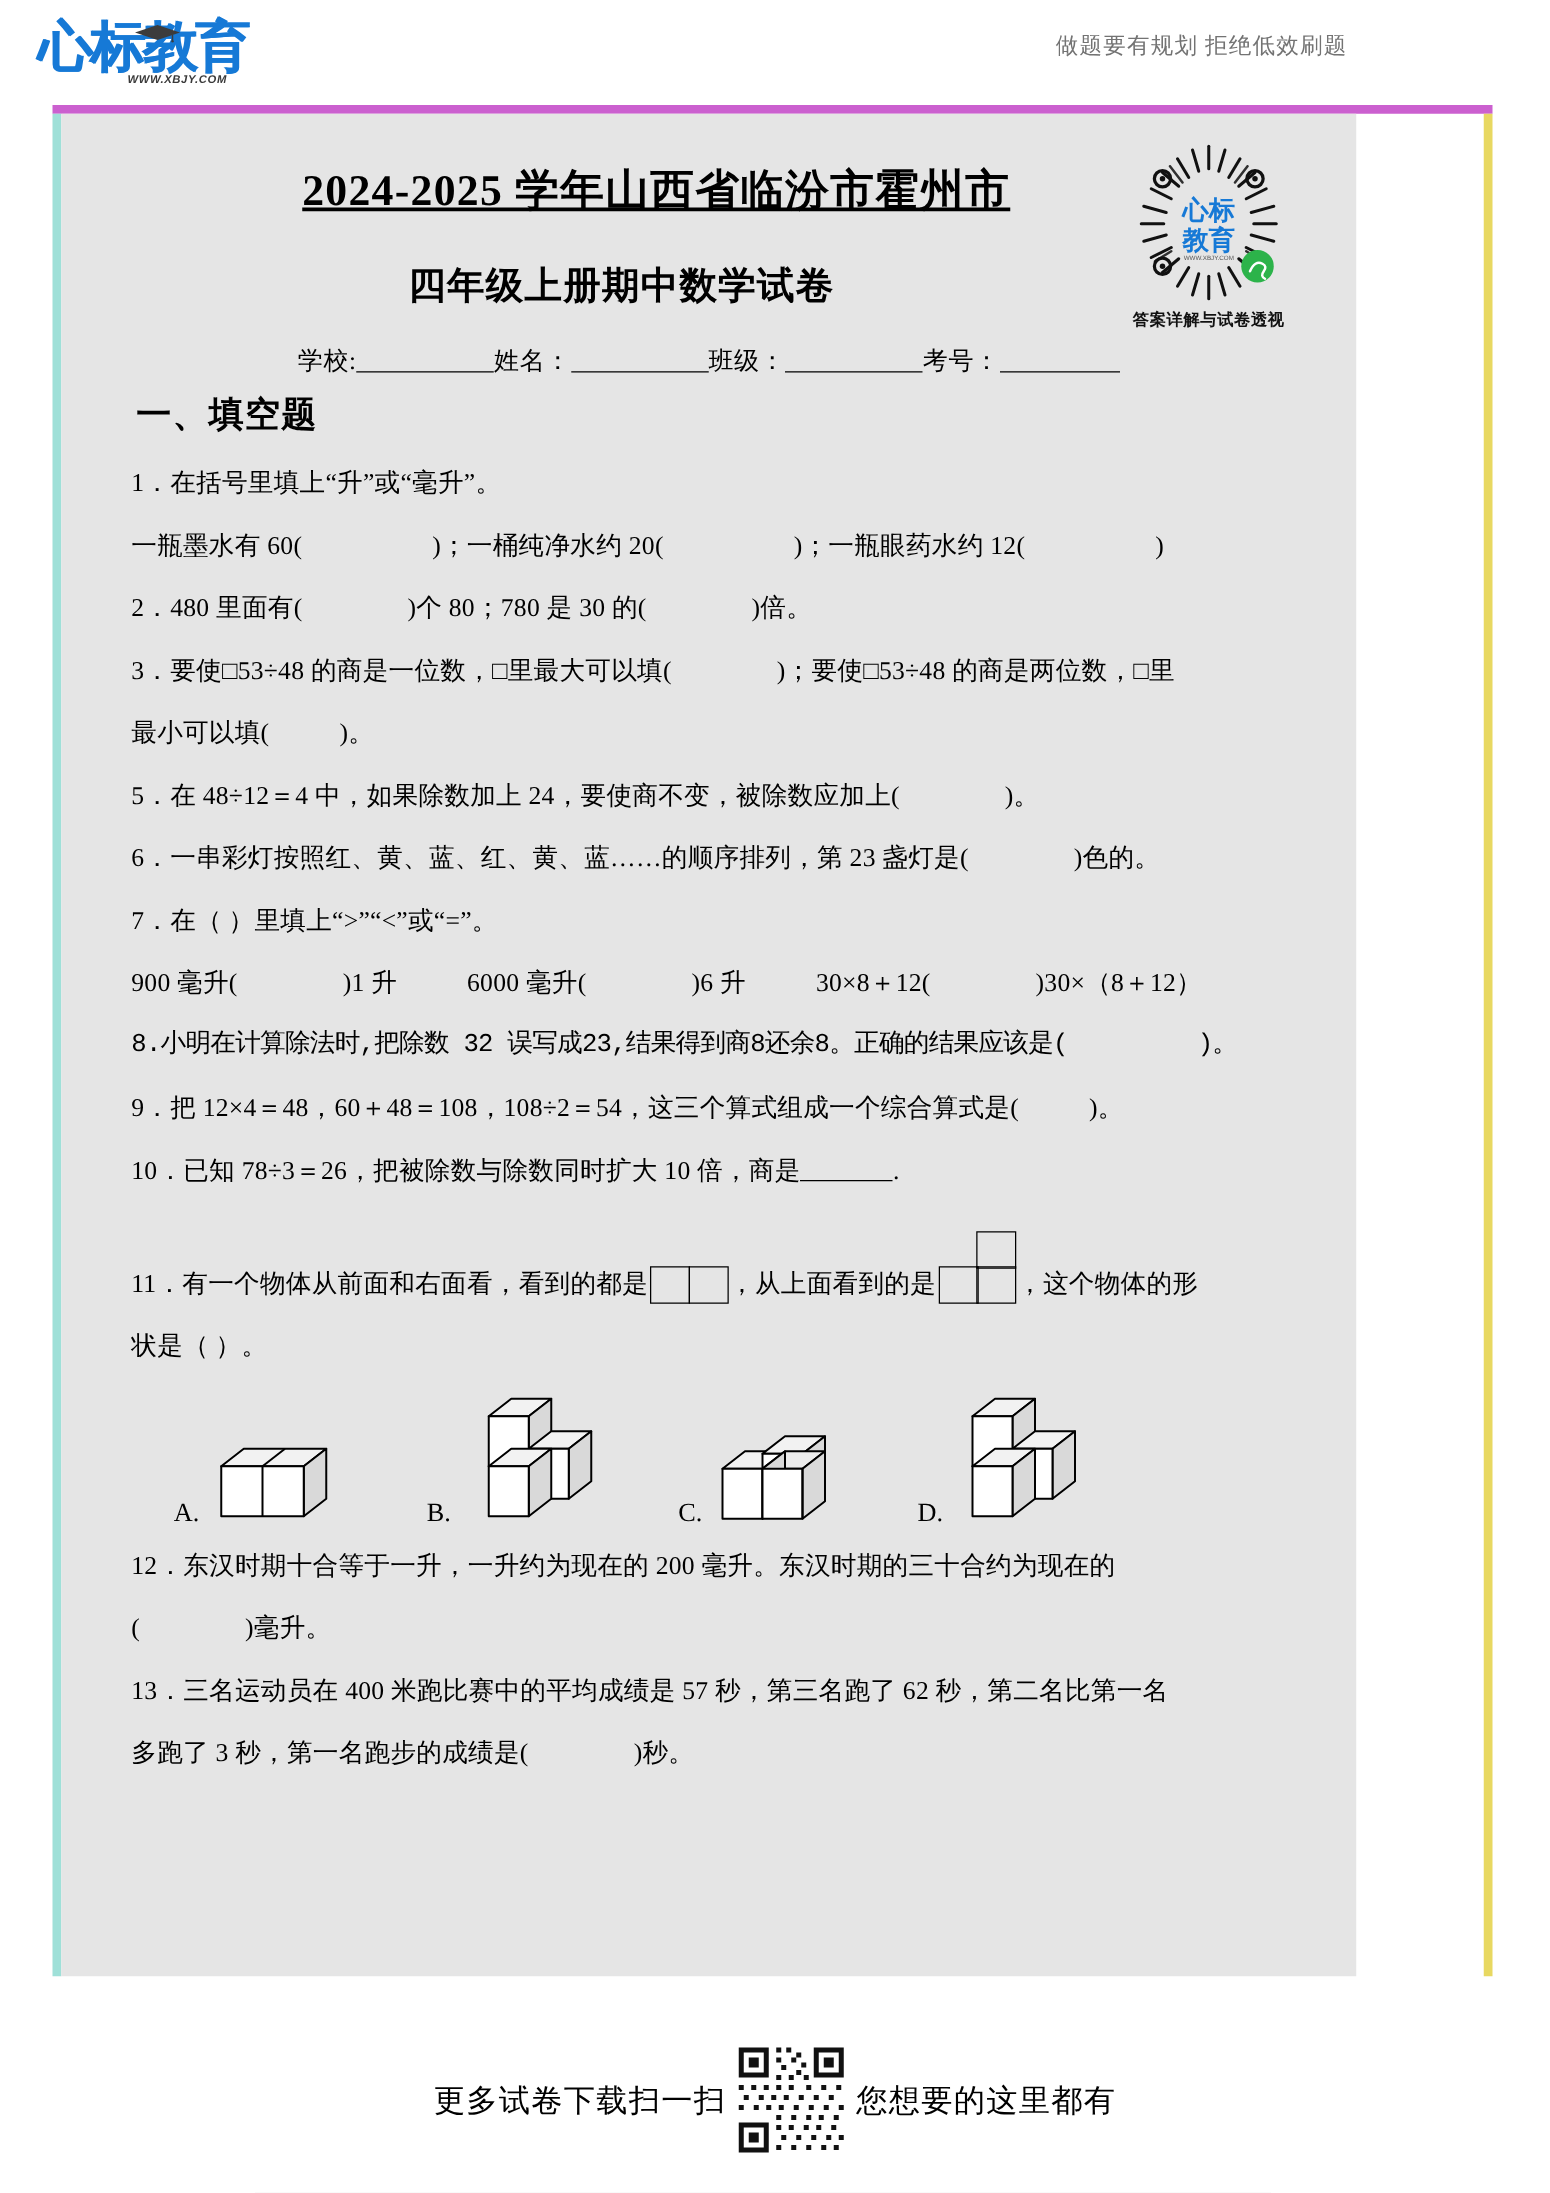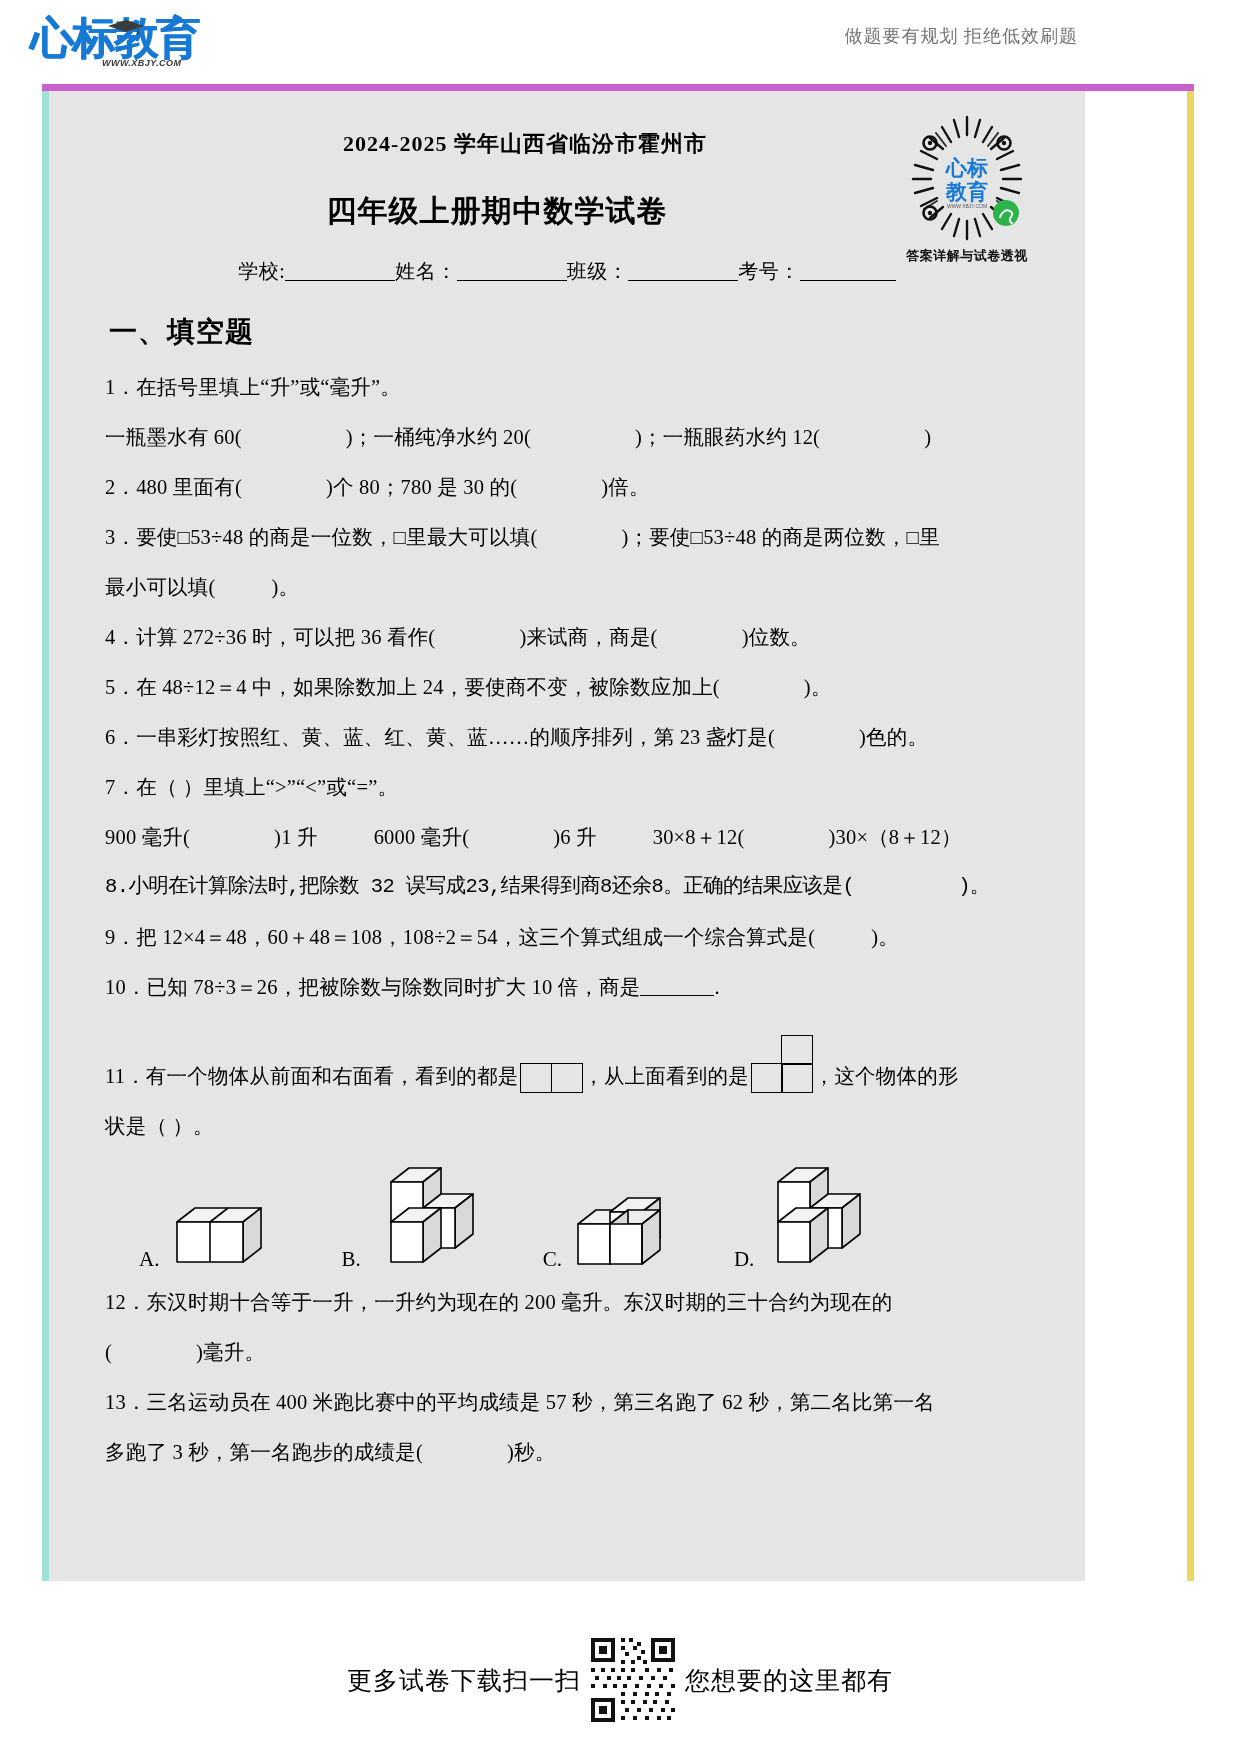--- a/index.html
+++ b/index.html
@@ -102,24 +102,25 @@
     width: 1036px;
     height: 1490px;
     background: #e5e5e5;
   }
   .title1, .title2 {
     text-align: center;
     font-weight: bold;
     font-family: "Liberation Serif", "DejaVu Serif", serif;
   }
   .title1 {
-    font-size: 22px;
+    font-size: 35px;
     margin-top: 38px;
     letter-spacing: 1px;
     padding-right: 84px;
+    text-decoration: underline;
   }
   .title2 {
     font-size: 30px;
     margin-top: 32px;
     letter-spacing: 1px;
     padding-right: 140px;
   }
   .infoline {
     text-align: center;
     font-size: 20px;
@@ -347,23 +348,20 @@
         <span>2．480 里面有(</span><span class="gap"></span><span>)个 80；780 是 30 的(</span><span class="gap"></span><span>)倍。</span>
       </div>
 
       <div class="q">
         <span>3．要使□53÷48 的商是一位数，□里最大可以填(</span><span class="gap"></span><span>)；要使□53÷48 的商是两位数，□里</span>
       </div>
       <div class="q">
         <span>最小可以填(</span><span class="gap sm"></span><span>)。</span>
       </div>
 
-      <div class="q">
-        <span>4．计算 272÷36 时，可以把 36 看作(</span><span class="gap"></span><span>)来试商，商是(</span><span class="gap"></span><span>)位数。</span>
-      </div>
 
       <div class="q">
         <span>5．在 48÷12＝4 中，如果除数加上 24，要使商不变，被除数应加上(</span><span class="gap"></span><span>)。</span>
       </div>
 
       <div class="q">
         <span>6．一串彩灯按照红、黄、蓝、红、黄、蓝……的顺序排列，第 23 盏灯是(</span><span class="gap"></span><span>)色的。</span>
       </div>
 
       <div class="q">

